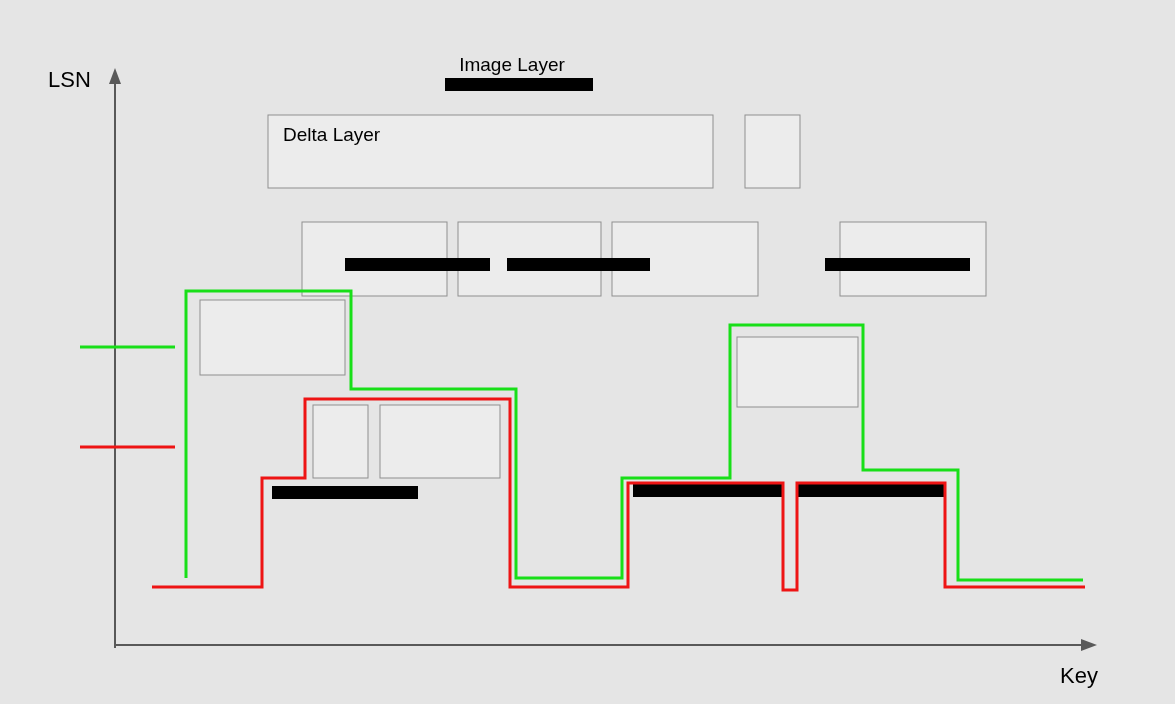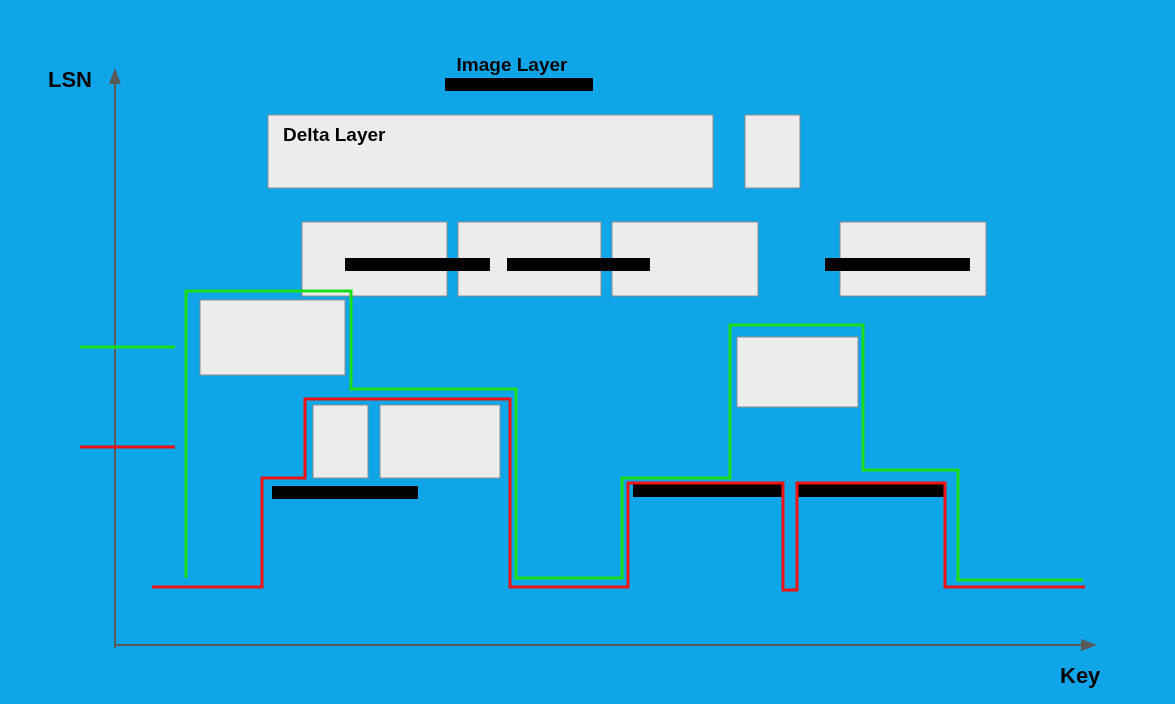--- a/index.html
+++ b/index.html
@@ -5,23 +5,22 @@
   html, body {
     margin: 0;
     padding: 0;
     background: #ffffff;
     font-family: "Liberation Sans", sans-serif;
   }
   .canvas {
     position: relative;
     width: 1175px;
     height: 704px;
-    background: #0ea5e9;
+    background: #e5e5e5;
     overflow: hidden;
-    font-weight: bold;
   }
   svg text {
     font-family: "Liberation Sans", sans-serif;
     fill: #000000;
   }
   .axis-label { font-size: 22px; }
   .layer-label { font-size: 19px; }
 </style>
 </head>
 <body>

